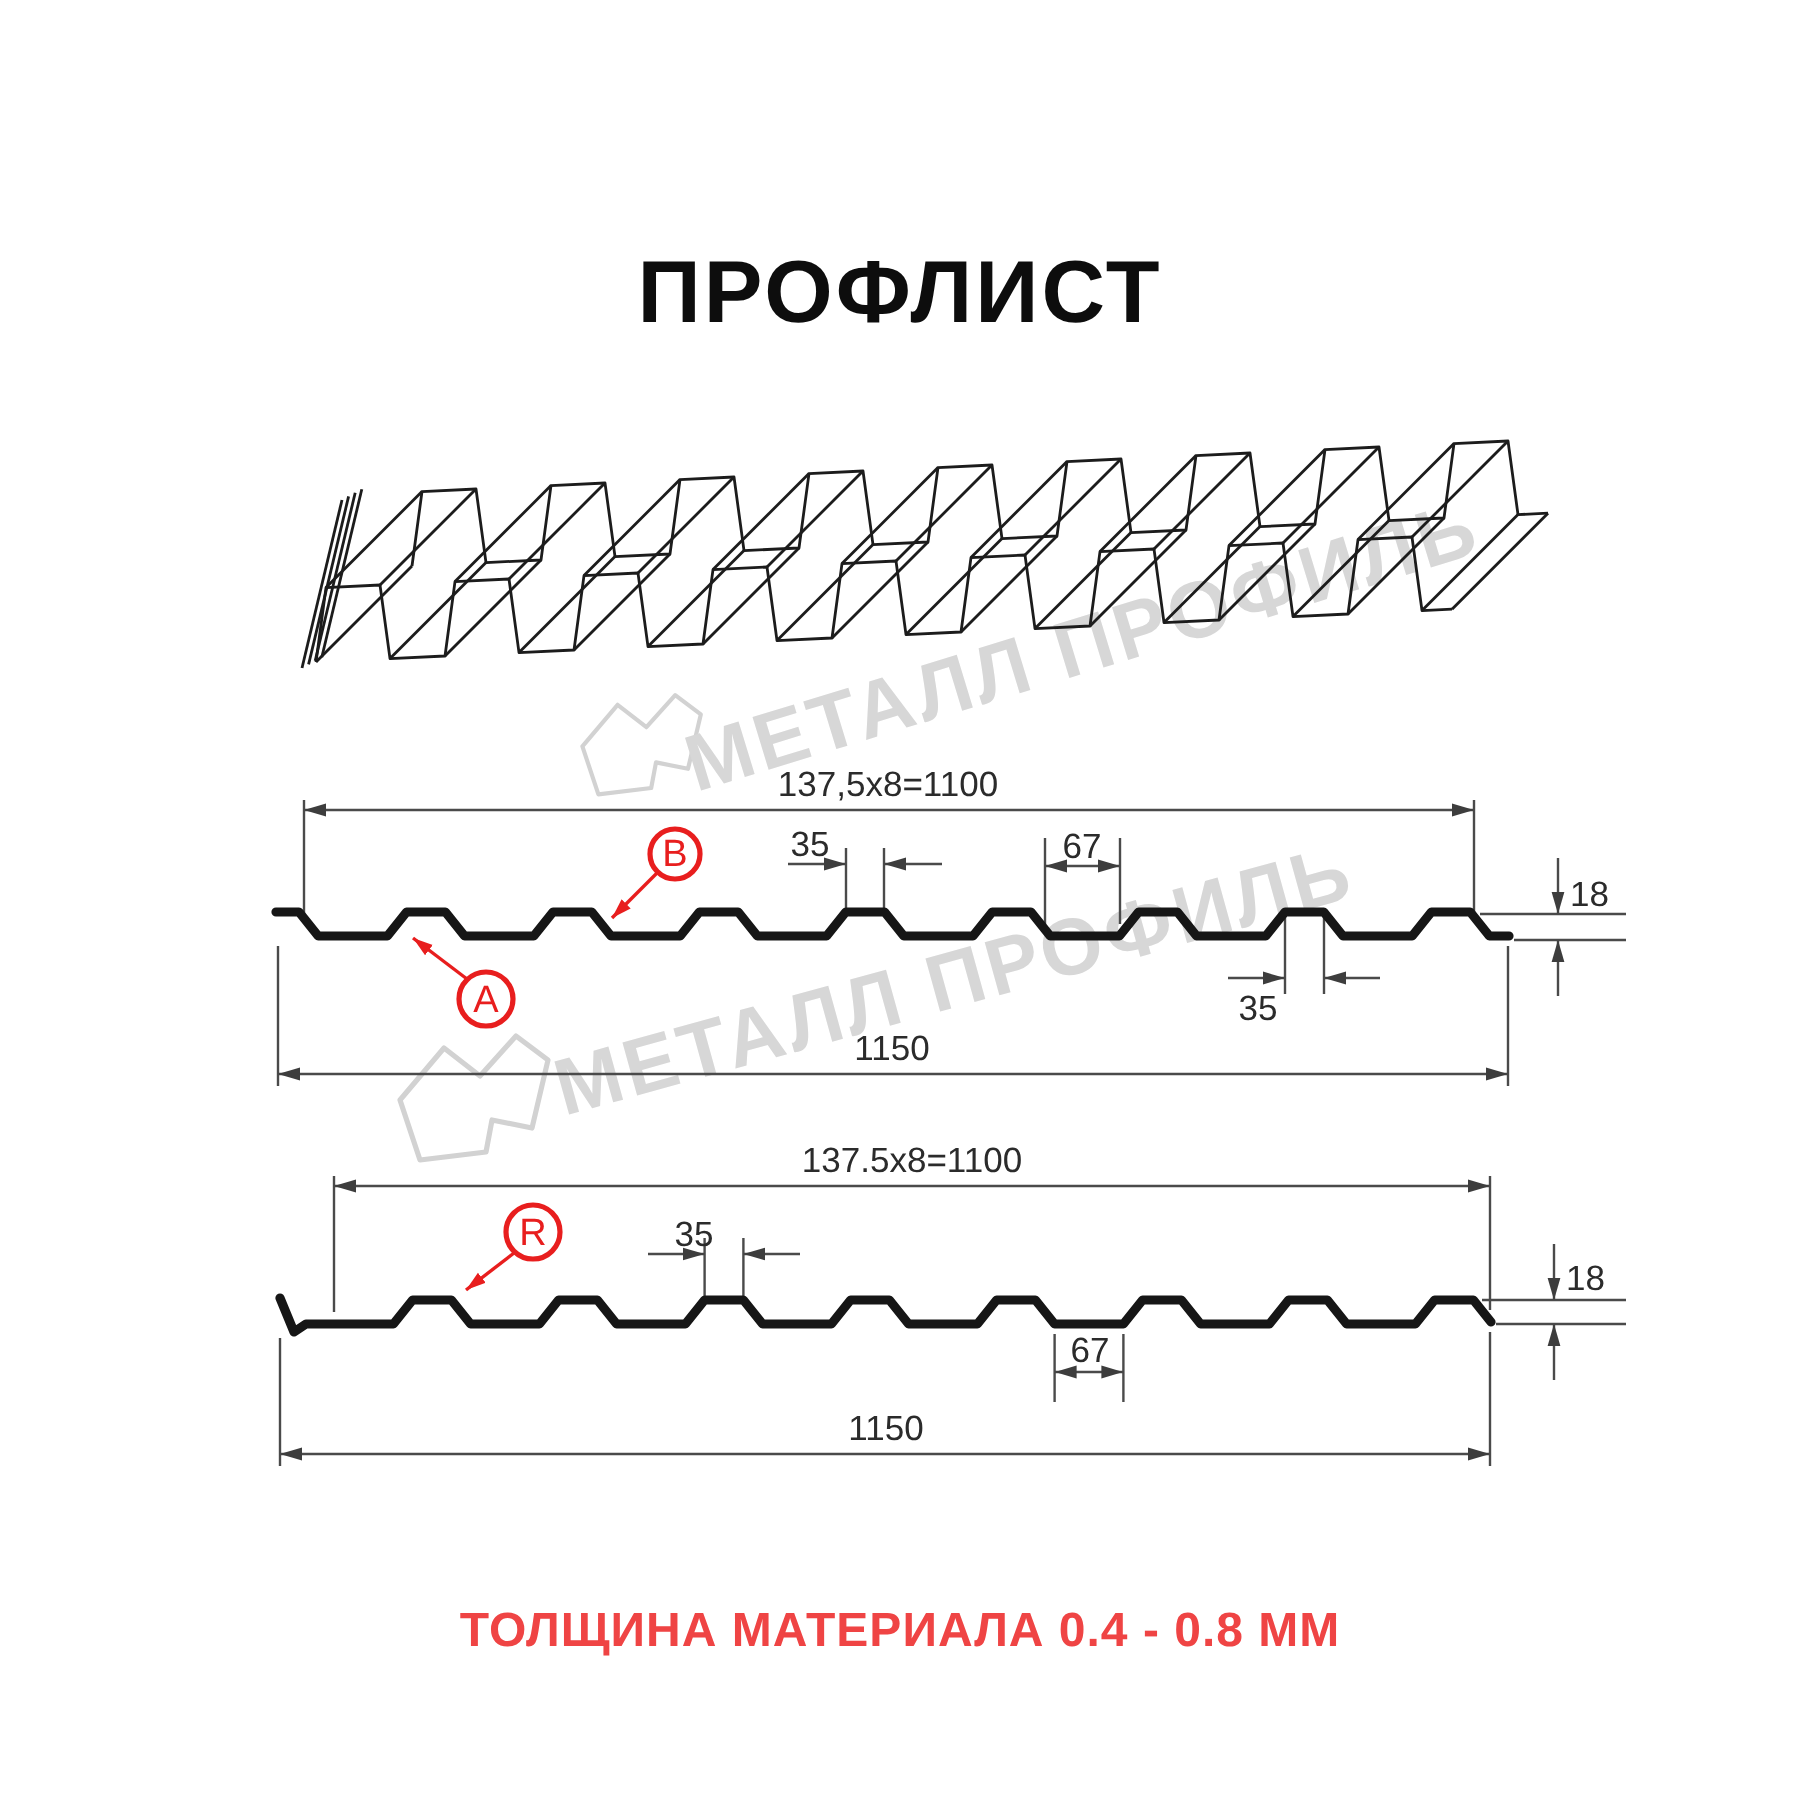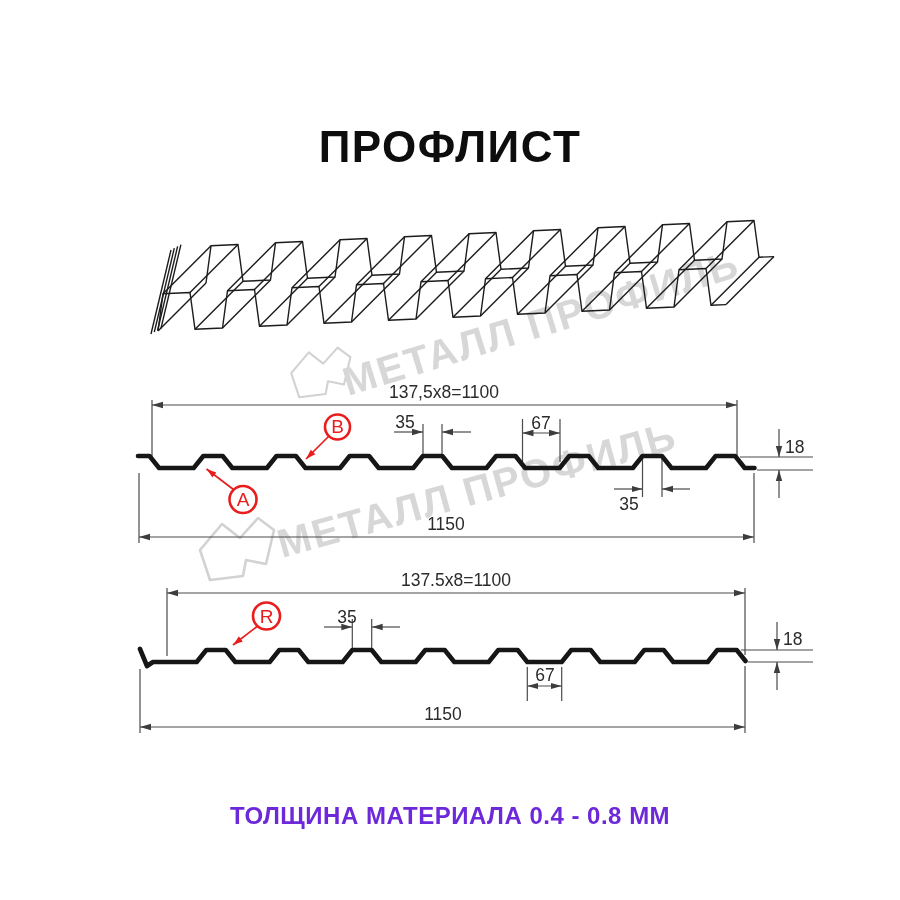--- a/index.html
+++ b/index.html
@@ -3,21 +3,21 @@
 <meta charset="utf-8">
 <style>
   html,body{margin:0;padding:0;background:#ffffff;}
   .canvas{position:relative;width:900px;height:900px;background:#ffffff;overflow:hidden;
           font-family:"Liberation Sans",sans-serif;}
   .page-title{position:absolute;left:0;top:76px;width:900px;text-align:center;
               font-size:44px;font-weight:800;letter-spacing:1.5px;color:#0d0d0d;margin-top:46px;}
   .page-subtitle{position:absolute;left:0;top:131px;width:900px;text-align:center;
               font-size:24px;font-weight:600;letter-spacing:0.5px;color:#141414;}
   .page-footer{position:absolute;left:0;top:802px;width:900px;text-align:center;
-              font-size:24px;font-weight:600;letter-spacing:0.5px;color:#6d28d9;}
+              font-size:24px;font-weight:600;letter-spacing:0.5px;color:#ef4444;}
   svg{position:absolute;left:0;top:0;}
   .dimline{stroke:#4a4a4a;stroke-width:1.2;fill:none;}
   .dimtext{font-size:17.5px;fill:#2b2b2b;}
   .profile{fill:none;stroke:#161616;stroke-width:4.6;stroke-linejoin:round;stroke-linecap:round;}
   .redline{stroke:#e81e1e;stroke-width:1.7;fill:none;}
   .redcircle{stroke:#e81e1e;stroke-width:2.6;fill:none;}
   .redtext{fill:#e81e1e;font-size:19px;}
   .wm{fill:none;stroke:#d2d2d2;stroke-width:2.6;stroke-linejoin:round;}
   .wmtext{fill:#d7d7d7;font-size:40px;font-weight:700;letter-spacing:2px;}
   #sheet3d{fill:none;stroke:#1c1c1c;stroke-width:1.4;stroke-linejoin:round;}

